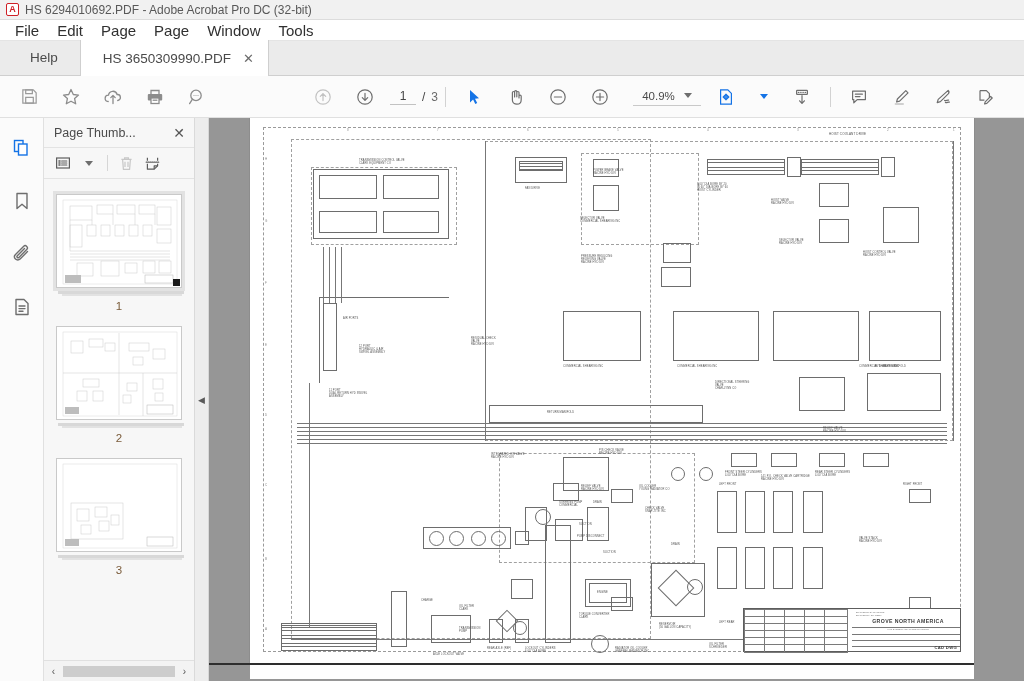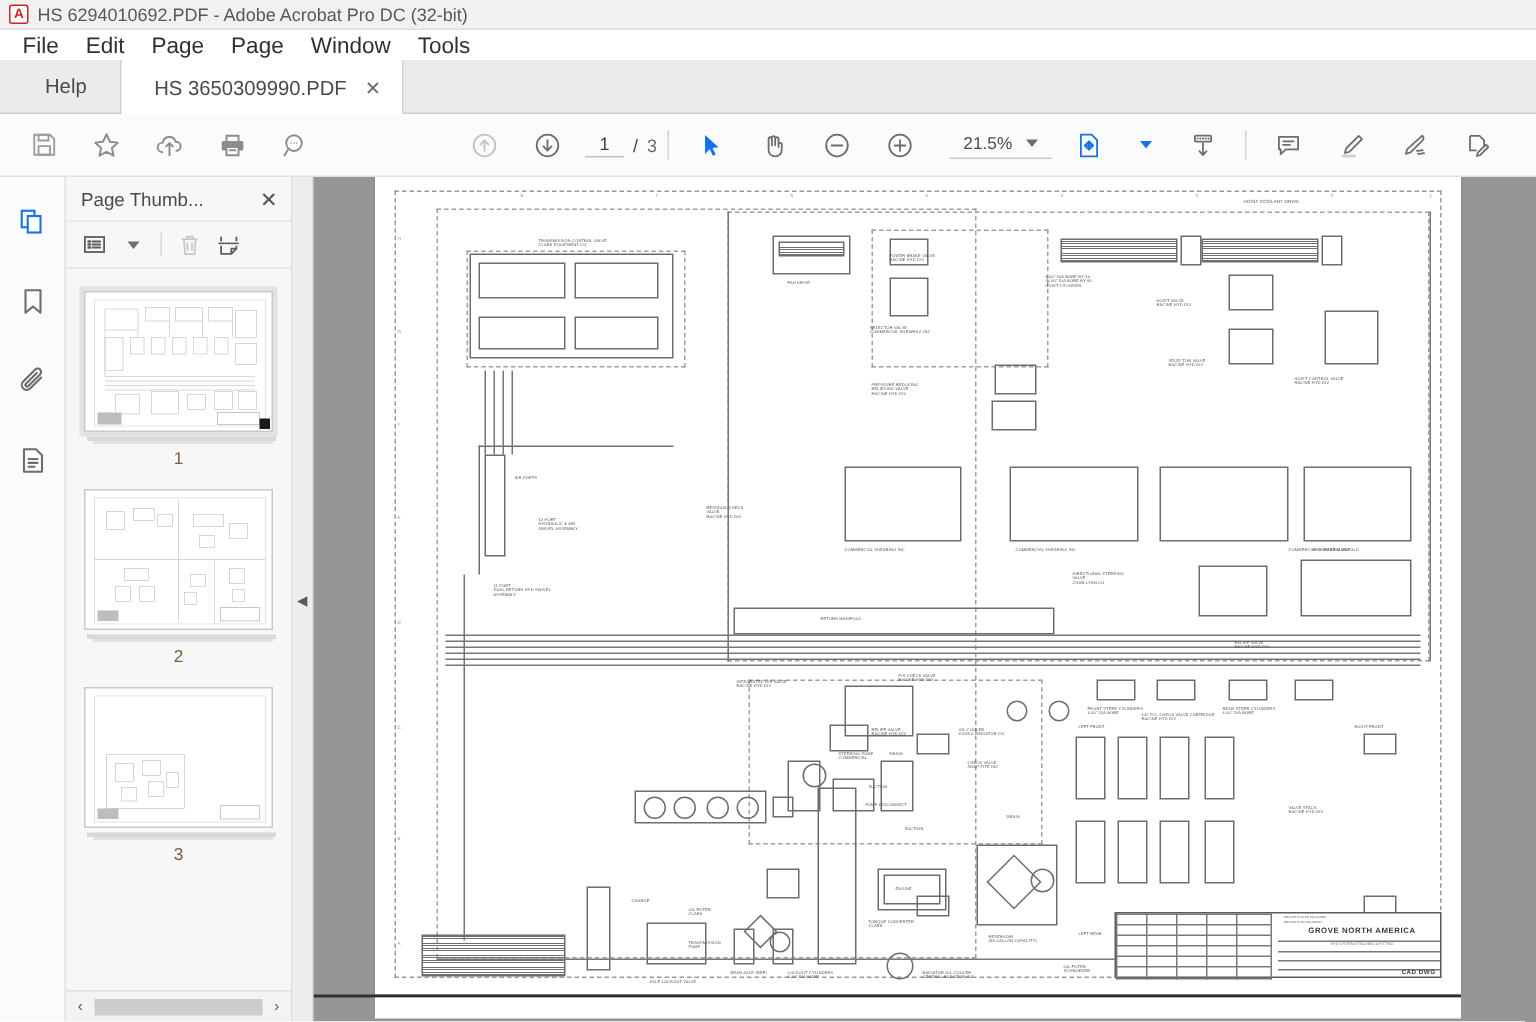--- a/index.html
+++ b/index.html
@@ -258,21 +258,21 @@
     </svg>
   </div>
   <div class="tb">
     <svg width="20" height="20" viewBox="0 0 20 20" fill="none" stroke="#6e6e6e" stroke-width="1.2">
       <circle cx="10" cy="10" r="7.2"></circle>
         <path d="M6.4 10h7.2M10 6.4v7.2" stroke-linecap="round"></path>
     </svg>
   </div>
 
   <div id="zoom-box">
-    <span id="zoom-level">21.5%</span>
+    <span id="zoom-level">40.9%</span>
     <span class="caret"></span>
   </div>
 
   <div class="tb">
     <svg width="20" height="20" viewBox="0 0 20 20" fill="none" stroke="#1473e6" stroke-width="1.2">
       <path d="M4.6 2.8h7.2l3.6 3.6v10.8H4.6z"></path>
       <path d="M10 7.2v5.6M7.2 10h5.6M10 7.2L8.4 8.8M10 7.2l1.6 1.6M10 12.8L8.4 11.2M10 12.8l1.6-1.6M7.2 10l1.6-1.6M7.2 10l1.6 1.6M12.8 10l-1.6-1.6M12.8 10l-1.6 1.6" stroke-linecap="round"></path>
     </svg>
   </div>
   <div class="tb sm">

